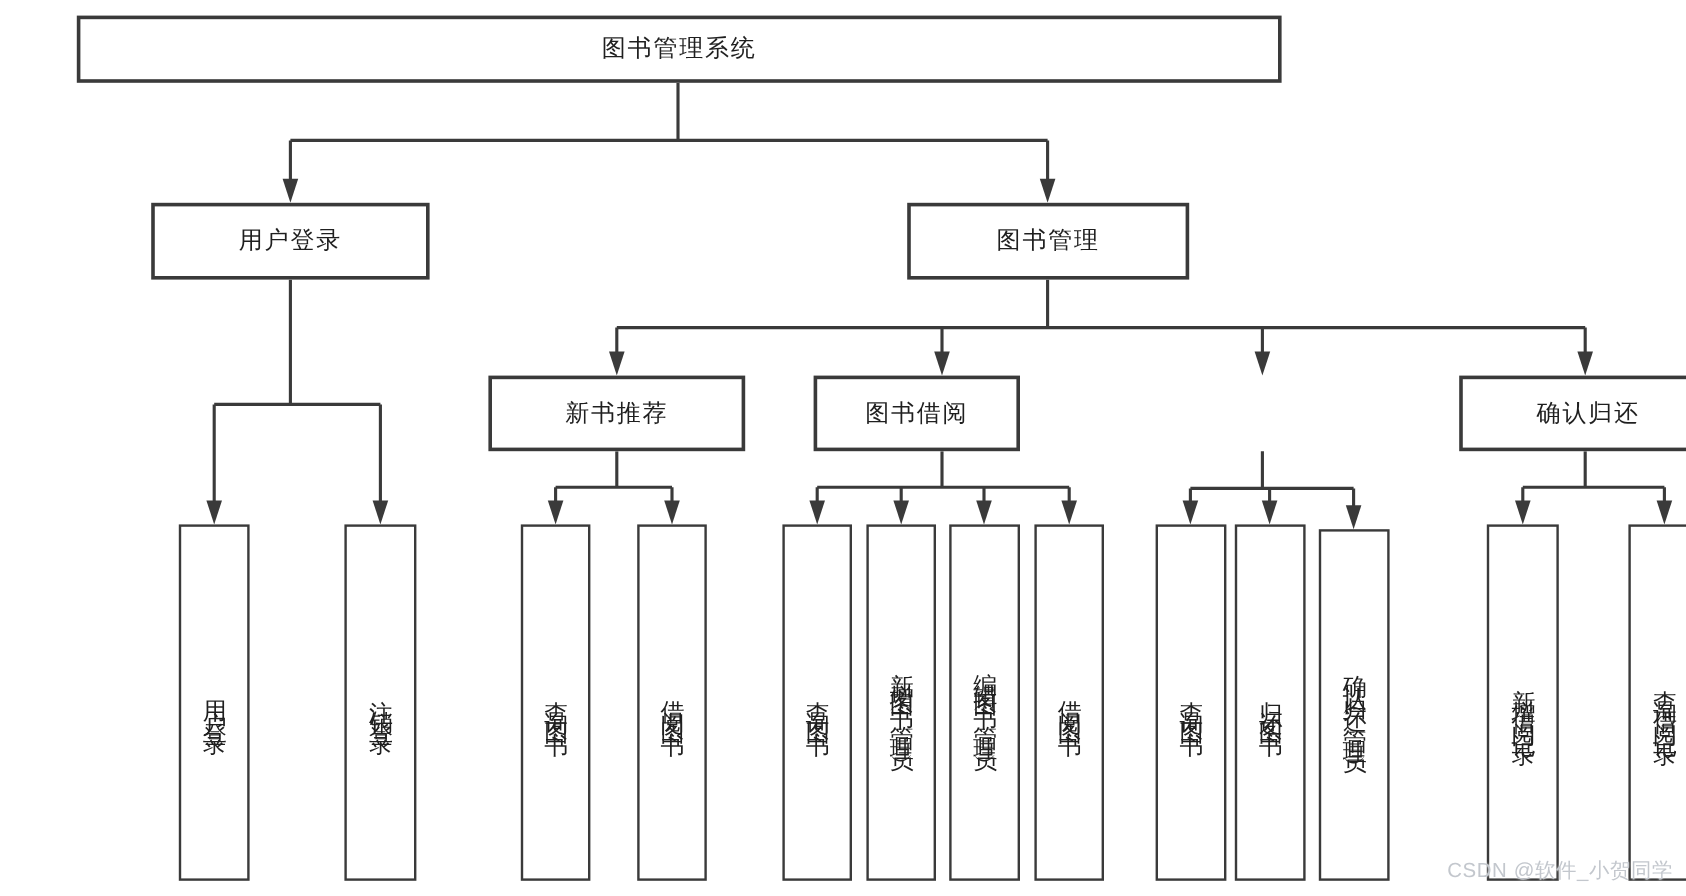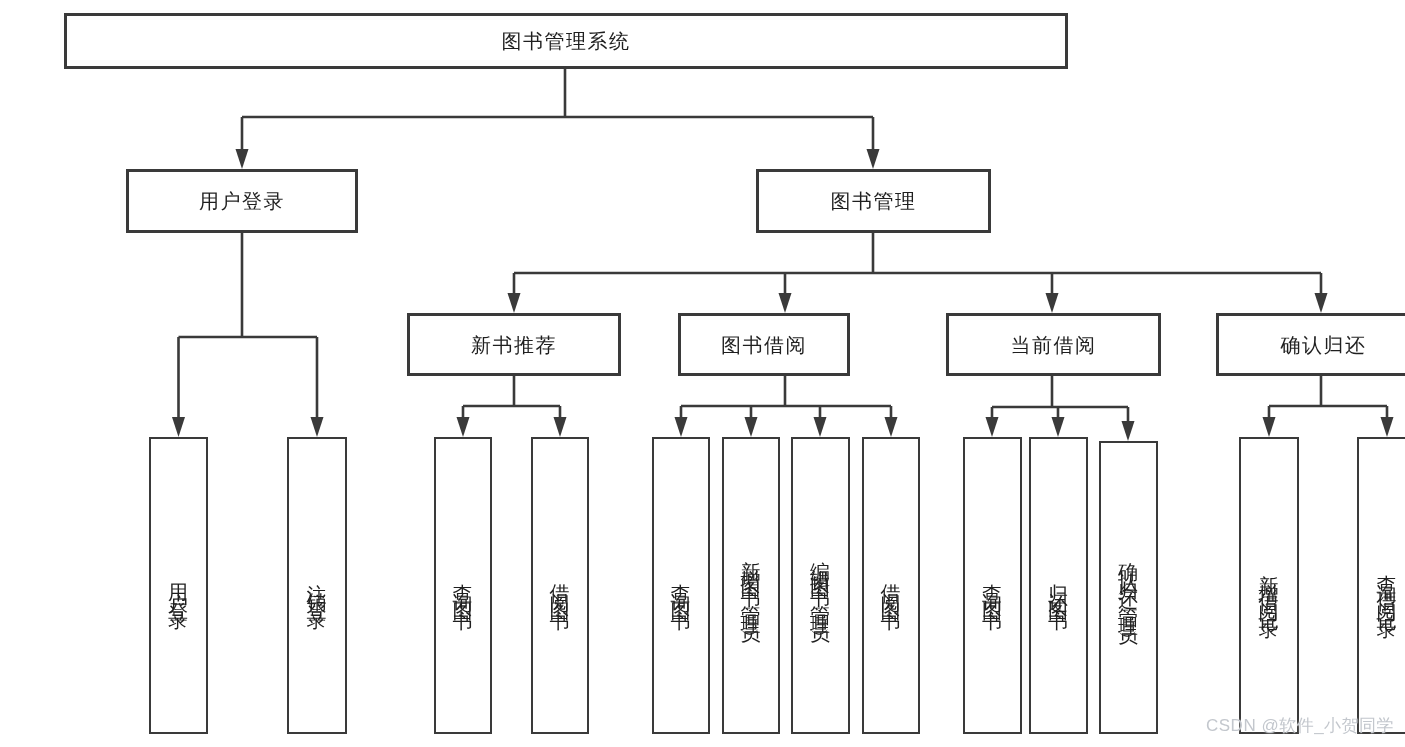--- a/index.html
+++ b/index.html
@@ -72,21 +72,20 @@
     <polygon points="1336.5,417 1349.5,417 1343,437"></polygon>
   </svg>
 
   <div class="node nh" style="left:20px;top:13px;width:1004px;height:56px">图书管理系统</div>
 
   <div class="node nh" style="left:82px;top:169px;width:232px;height:64px">用户登录</div>
   <div class="node nh" style="left:712px;top:169px;width:235px;height:64px">图书管理</div>
 
   <div class="node nh" style="left:363px;top:313px;width:214px;height:63px">新书推荐</div>
   <div class="node nh" style="left:634px;top:313px;width:172px;height:63px">图书借阅</div>
-  <div class="node nh" style="left:902px;top:313px;width:215px;height:63px">当前借阅</div>
   <div class="node nh" style="left:1172px;top:313px;width:215px;height:63px">确认归还</div>
 
   <div class="node nv" style="left:105px;top:437px;width:59px;height:297px">用户登录</div>
   <div class="node nv" style="left:243px;top:437px;width:60px;height:297px">注销登录</div>
 
   <div class="node nv" style="left:390px;top:437px;width:58px;height:297px">查询图书</div>
   <div class="node nv" style="left:487px;top:437px;width:58px;height:297px">借阅图书</div>
 
   <div class="node nv" style="left:608px;top:437px;width:58px;height:297px">查询图书</div>
   <div class="node nv" style="left:678px;top:437px;width:58px;height:297px">新增图书（管理员）</div>

